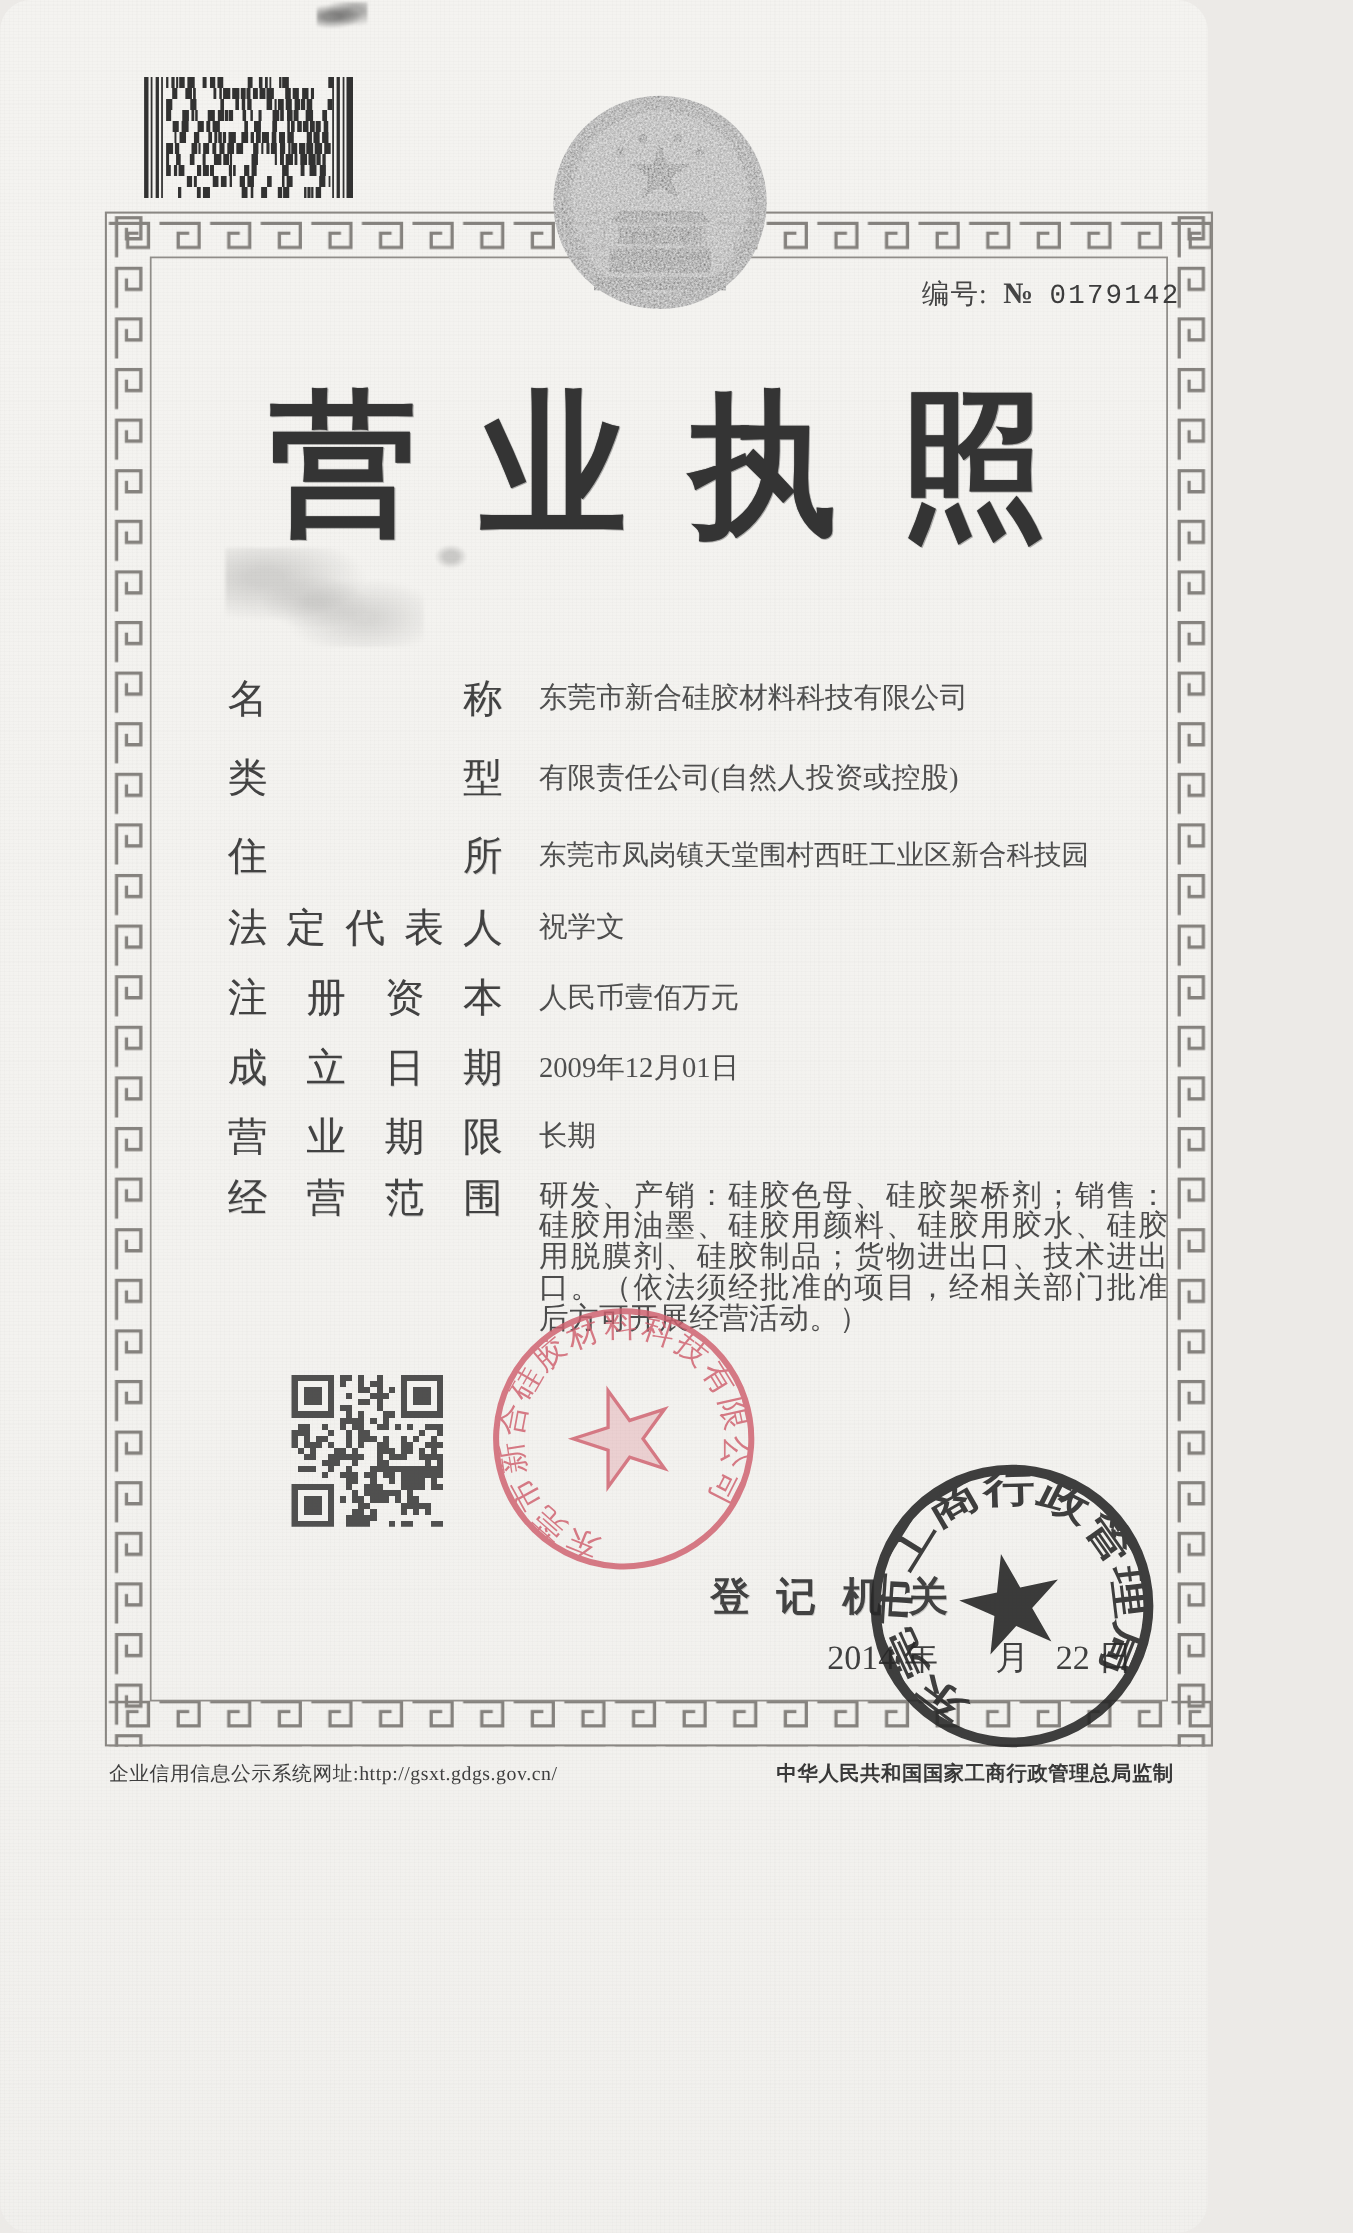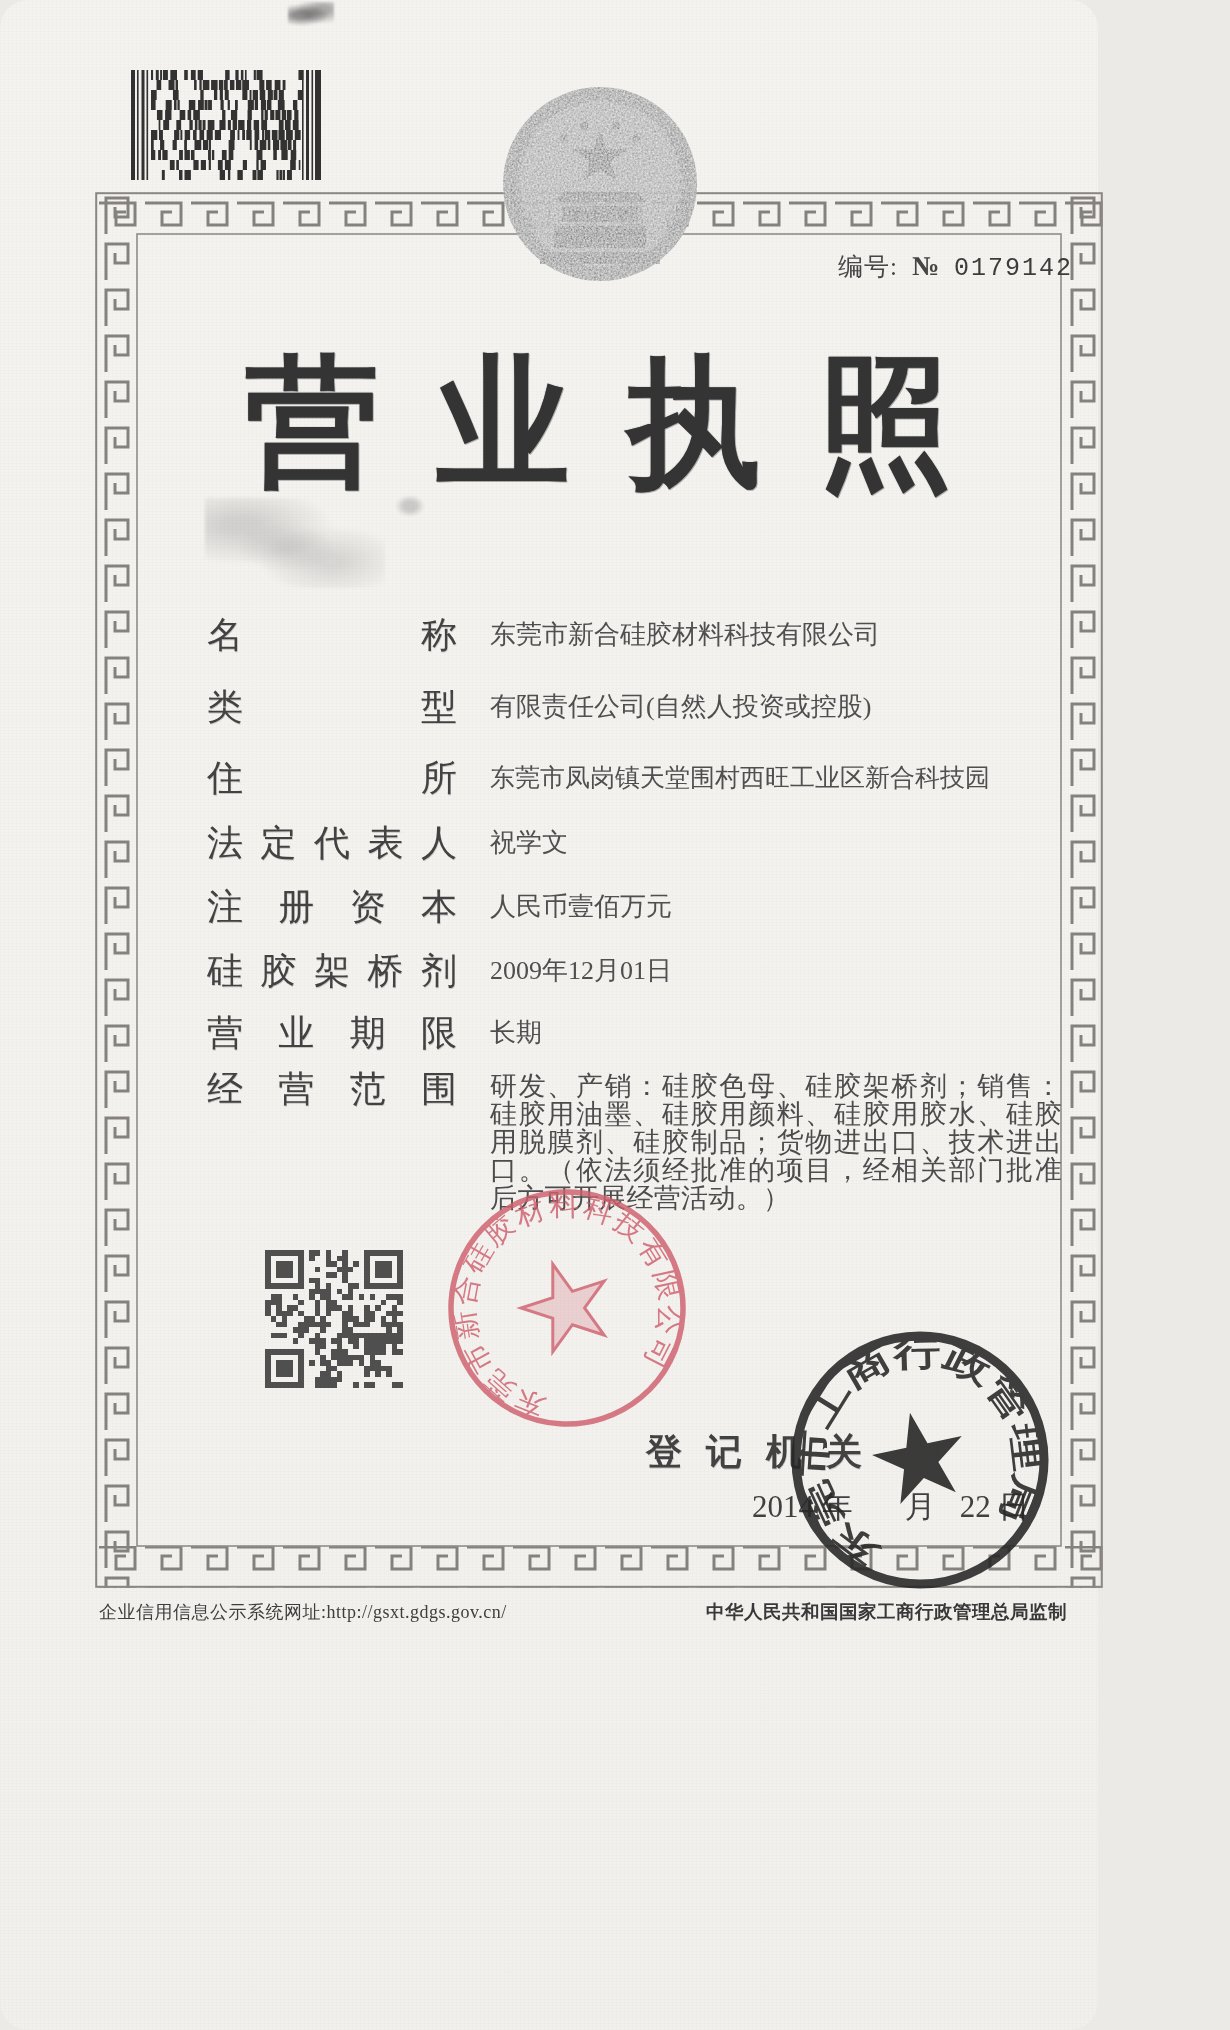--- a/index.html
+++ b/index.html
@@ -335,21 +335,21 @@
   </div>
   <div class="row" style="top:884px">
     <div class="lbl">注册资本</div>
     <div class="val">人民币壹佰万元</div>
   </div>
   <div class="row" style="top:820px">
     <div class="lbl">法定代表人</div>
     <div class="val">祝学文</div>
   </div>
   <div class="row" style="top:948px">
-    <div class="lbl">硅胶架桥剂</div>
+    <div class="lbl">成立日期</div>
     <div class="val">2009年12月01日</div>
   </div>
   <div class="row" style="top:1010px">
     <div class="lbl">营业期限</div>
     <div class="val">长期</div>
   </div>
   <div class="row" style="top:1066px">
     <div class="lbl">经营范围</div>
   </div>
   <div class="scope-val">研发、产销：硅胶色母、硅胶架桥剂；销售：硅胶用油墨、硅胶用颜料、硅胶用胶水、硅胶用脱膜剂、硅胶制品；货物进出口、技术进出口。（依法须经批准的项目，经相关部门批准后方可开展经营活动。）</div>

